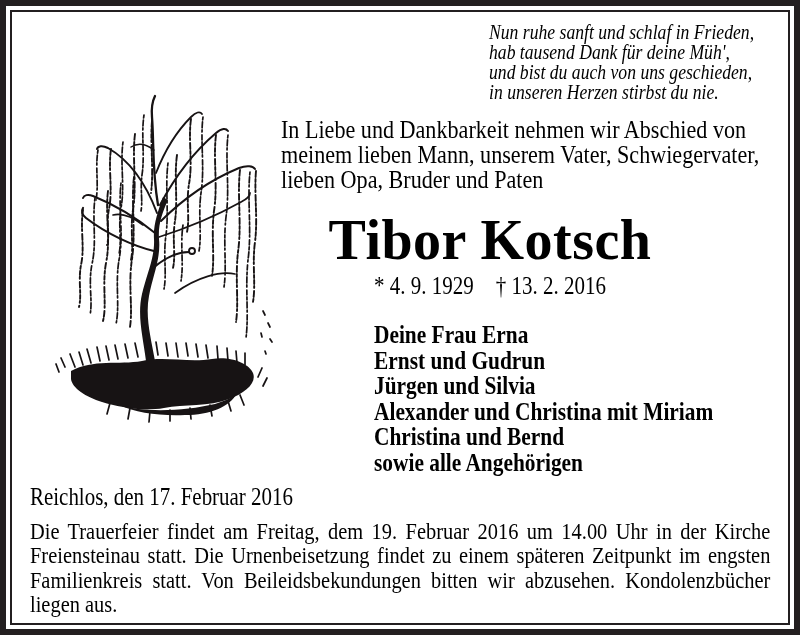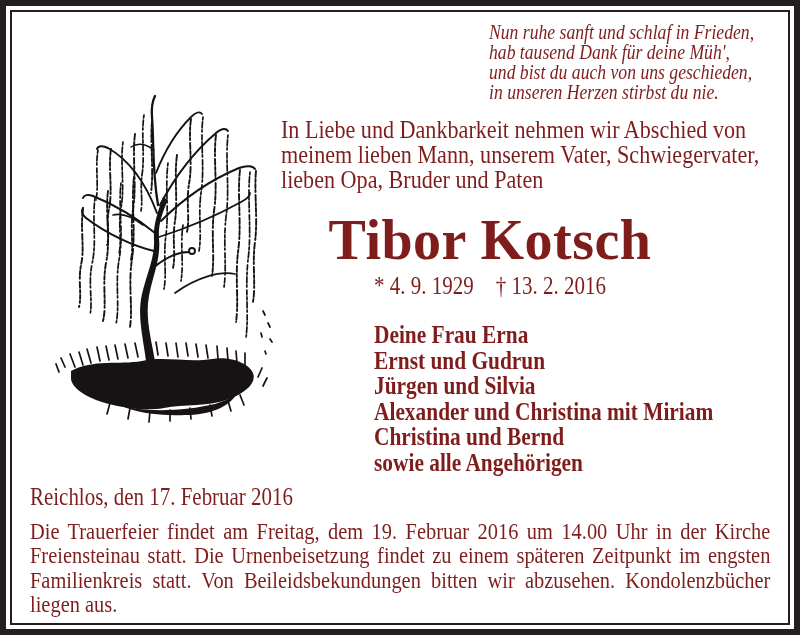--- a/index.html
+++ b/index.html
@@ -1,19 +1,19 @@
 <!DOCTYPE html>
 <html><head>
 <meta charset="utf-8">
 <style>
   html,body { margin:0; padding:0; background:#3a3a3a; }
   .page {
     position:relative; width:800px; height:635px; background:#ffffff;
     overflow:hidden; font-family:"Liberation Serif","DejaVu Serif",serif;
-    color:#7f1d1d;
+    color:#000000;
   }
   .frame-outer { position:absolute; inset:0; border:6px solid #231f20; pointer-events:none; }
   .frame-inner { position:absolute; inset:10px; border:2.5px solid #231f20; pointer-events:none; }
 
   .verse {
     position:absolute; left:489px; top:22px;
     font-style:italic; font-size:21px; line-height:20px;
     transform:scaleX(0.84); transform-origin:0 0; white-space:nowrap;
   }
   .intro {

